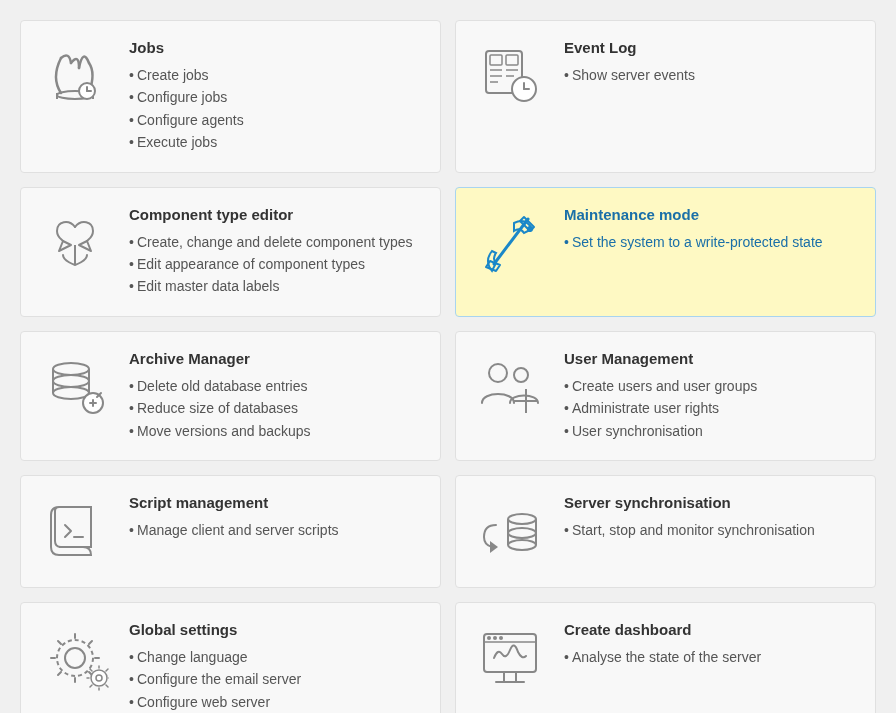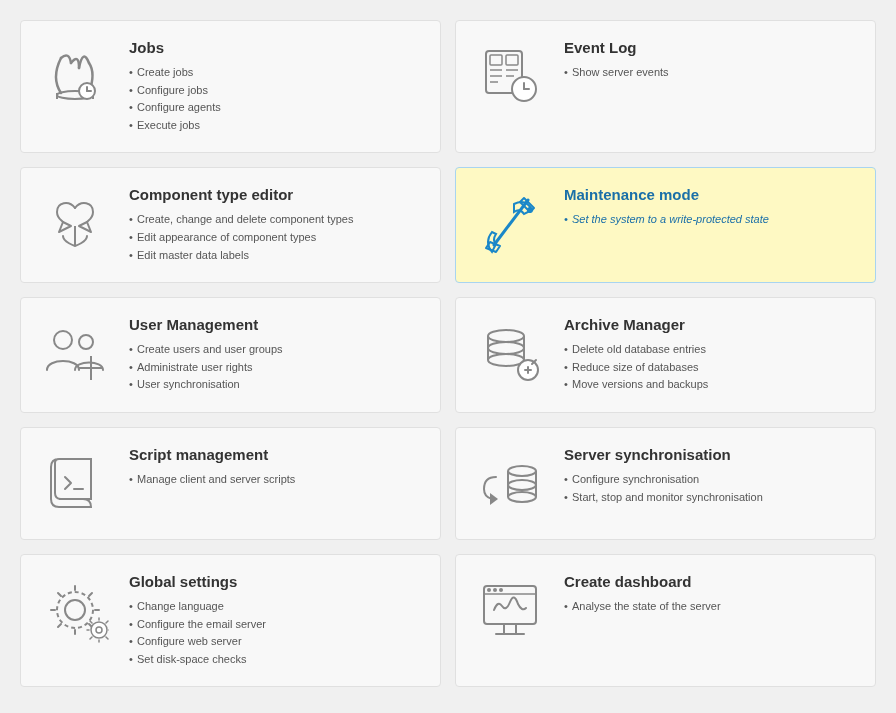--- a/index.html
+++ b/index.html
@@ -54,35 +54,34 @@
       margin-bottom: 8px;
     }
     .card.active .card-title {
       color: #1a6fa8;
     }
     .card-items {
       list-style: none;
       padding: 0;
     }
     .card-items li {
-      font-size: 11px;
+      font-size: 14px;
       color: #555;
       line-height: 1.6;
       padding-left: 8px;
       position: relative;
     }
     .card-items li::before {
       content: '•';
       position: absolute;
       left: 0;
       color: #555;
     }
     .card.active .card-items li {
       color: #1a6fa8;
-      font-style: italic;
     }
     .card.active .card-items li::before {
       color: #1a6fa8;
     }
   </style>
 </head>
 <body>
 
 <div class="grid">
 <div class="card">
@@ -168,40 +167,20 @@
       <div class="card-content">
         <div class="card-title">Maintenance mode</div>
         <ul class="card-items">
           <li>Set the system to a write-protected state</li>
         </ul>
       </div>
     </div>
     <div class="card">
       <div class="card-icon">
         <svg viewBox="0 0 68 68" fill="none" xmlns="http://www.w3.org/2000/svg">
-      <circle cx="22" cy="20" r="9" stroke="#888" stroke-width="2" fill="none"></circle>
-      <path d="M6 50 C6 38 38 38 38 50" stroke="#888" stroke-width="2" fill="none" stroke-linecap="round"></path>
-      <circle cx="45" cy="22" r="7" stroke="#888" stroke-width="2" fill="none"></circle>
-      <path d="M34 50 C34 40 62 40 62 50" stroke="#888" stroke-width="2" fill="none" stroke-linecap="round"></path>
-      <line x1="50" y1="36" x2="50" y2="60" stroke="#888" stroke-width="2"></line>
-      <line x1="38" y1="48" x2="62" y2="48" stroke="#888" stroke-width="2"></line>
-    </svg>
-      </div>
-      <div class="card-content">
-        <div class="card-title">User Management</div>
-        <ul class="card-items">
-          <li>Create users and user groups</li>
-          <li>Administrate user rights</li>
-          <li>User synchronisation</li>
-        </ul>
-      </div>
-    </div>
-    <div class="card">
-      <div class="card-icon">
-        <svg viewBox="0 0 68 68" fill="none" xmlns="http://www.w3.org/2000/svg">
       <ellipse cx="30" cy="16" rx="18" ry="6" stroke="#888" stroke-width="2" fill="none"></ellipse>
       <path d="M12 16 L12 28" stroke="#888" stroke-width="2"></path>
       <path d="M48 16 L48 28" stroke="#888" stroke-width="2"></path>
       <ellipse cx="30" cy="28" rx="18" ry="6" stroke="#888" stroke-width="2" fill="none"></ellipse>
       <path d="M12 28 L12 40" stroke="#888" stroke-width="2"></path>
       <path d="M48 28 L48 40" stroke="#888" stroke-width="2"></path>
       <ellipse cx="30" cy="40" rx="18" ry="6" stroke="#888" stroke-width="2" fill="none"></ellipse>
       <circle cx="52" cy="50" r="10" fill="white" stroke="#888" stroke-width="2"></circle>
       <line x1="49" y1="50" x2="55" y2="50" stroke="#888" stroke-width="2" stroke-linecap="round"></line>
       <line x1="52" y1="47" x2="52" y2="53" stroke="#888" stroke-width="2" stroke-linecap="round"></line>
@@ -213,20 +192,40 @@
         <ul class="card-items">
           <li>Delete old database entries</li>
           <li>Reduce size of databases</li>
           <li>Move versions and backups</li>
         </ul>
       </div>
     </div>
     <div class="card">
       <div class="card-icon">
         <svg viewBox="0 0 68 68" fill="none" xmlns="http://www.w3.org/2000/svg">
+      <circle cx="22" cy="20" r="9" stroke="#888" stroke-width="2" fill="none"></circle>
+      <path d="M6 50 C6 38 38 38 38 50" stroke="#888" stroke-width="2" fill="none" stroke-linecap="round"></path>
+      <circle cx="45" cy="22" r="7" stroke="#888" stroke-width="2" fill="none"></circle>
+      <path d="M34 50 C34 40 62 40 62 50" stroke="#888" stroke-width="2" fill="none" stroke-linecap="round"></path>
+      <line x1="50" y1="36" x2="50" y2="60" stroke="#888" stroke-width="2"></line>
+      <line x1="38" y1="48" x2="62" y2="48" stroke="#888" stroke-width="2"></line>
+    </svg>
+      </div>
+      <div class="card-content">
+        <div class="card-title">User Management</div>
+        <ul class="card-items">
+          <li>Create users and user groups</li>
+          <li>Administrate user rights</li>
+          <li>User synchronisation</li>
+        </ul>
+      </div>
+    </div>
+    <div class="card">
+      <div class="card-icon">
+        <svg viewBox="0 0 68 68" fill="none" xmlns="http://www.w3.org/2000/svg">
       <path d="M18 10 Q10 10 10 18 L10 50 Q10 58 18 58 L50 58 Q50 50 42 50 L20 50 Q14 50 14 44 L14 14 Q14 10 18 10 Z" stroke="#888" stroke-width="2" fill="none"></path>
       <path d="M18 10 L50 10 L50 50 L18 50" stroke="#888" stroke-width="2" fill="none"></path>
       <path d="M24 28 L30 34 L24 40" stroke="#888" stroke-width="2" fill="none" stroke-linecap="round" stroke-linejoin="round"></path>
       <line x1="33" y1="40" x2="42" y2="40" stroke="#888" stroke-width="2" stroke-linecap="round"></line>
     </svg>
       </div>
       <div class="card-content">
         <div class="card-title">Script management</div>
         <ul class="card-items">
           <li>Manage client and server scripts</li>
@@ -243,21 +242,20 @@
       <path d="M32 36 L32 48" stroke="#888" stroke-width="2"></path>
       <path d="M60 36 L60 48" stroke="#888" stroke-width="2"></path>
       <ellipse cx="46" cy="48" rx="14" ry="5" stroke="#888" stroke-width="2" fill="none"></ellipse>
       <path d="M20 28 Q8 28 8 40 Q8 48 16 50" stroke="#888" stroke-width="2" fill="none" stroke-linecap="round"></path>
       <polygon points="14,44 22,50 14,56" fill="#888"></polygon>
     </svg>
       </div>
       <div class="card-content">
         <div class="card-title">Server synchronisation</div>
         <ul class="card-items">
-          <li>Configure synchronisation</li>
           <li>Start, stop and monitor synchronisation</li>
         </ul>
       </div>
     </div>
     <div class="card">
       <div class="card-icon">
         <svg viewBox="0 0 68 68" fill="none" xmlns="http://www.w3.org/2000/svg">
       <circle cx="34" cy="34" r="10" stroke="#888" stroke-width="2" fill="none"></circle>
       <path d="M34 14 L34 10 M34 58 L34 54 M54 34 L58 34 M14 34 L10 34" stroke="#888" stroke-width="2" stroke-linecap="round"></path>
       <path d="M48 20 L51 17 M20 48 L17 51 M48 48 L51 51 M20 20 L17 17" stroke="#888" stroke-width="2" stroke-linecap="round"></path>

